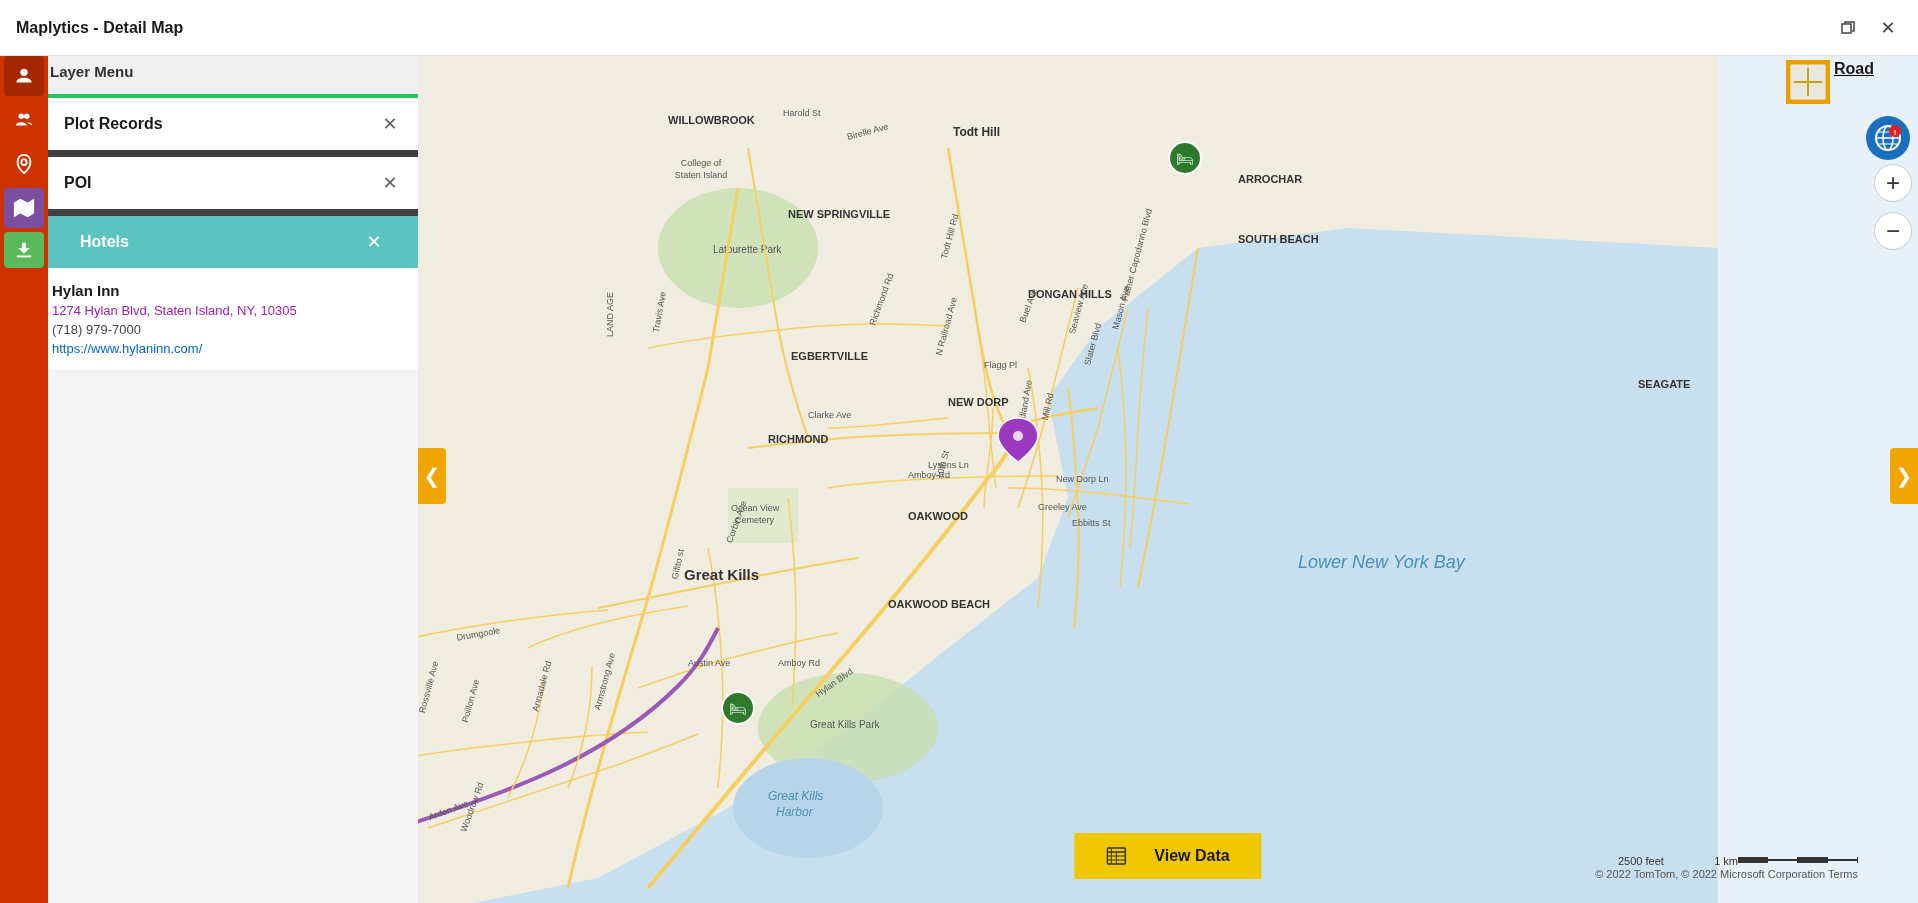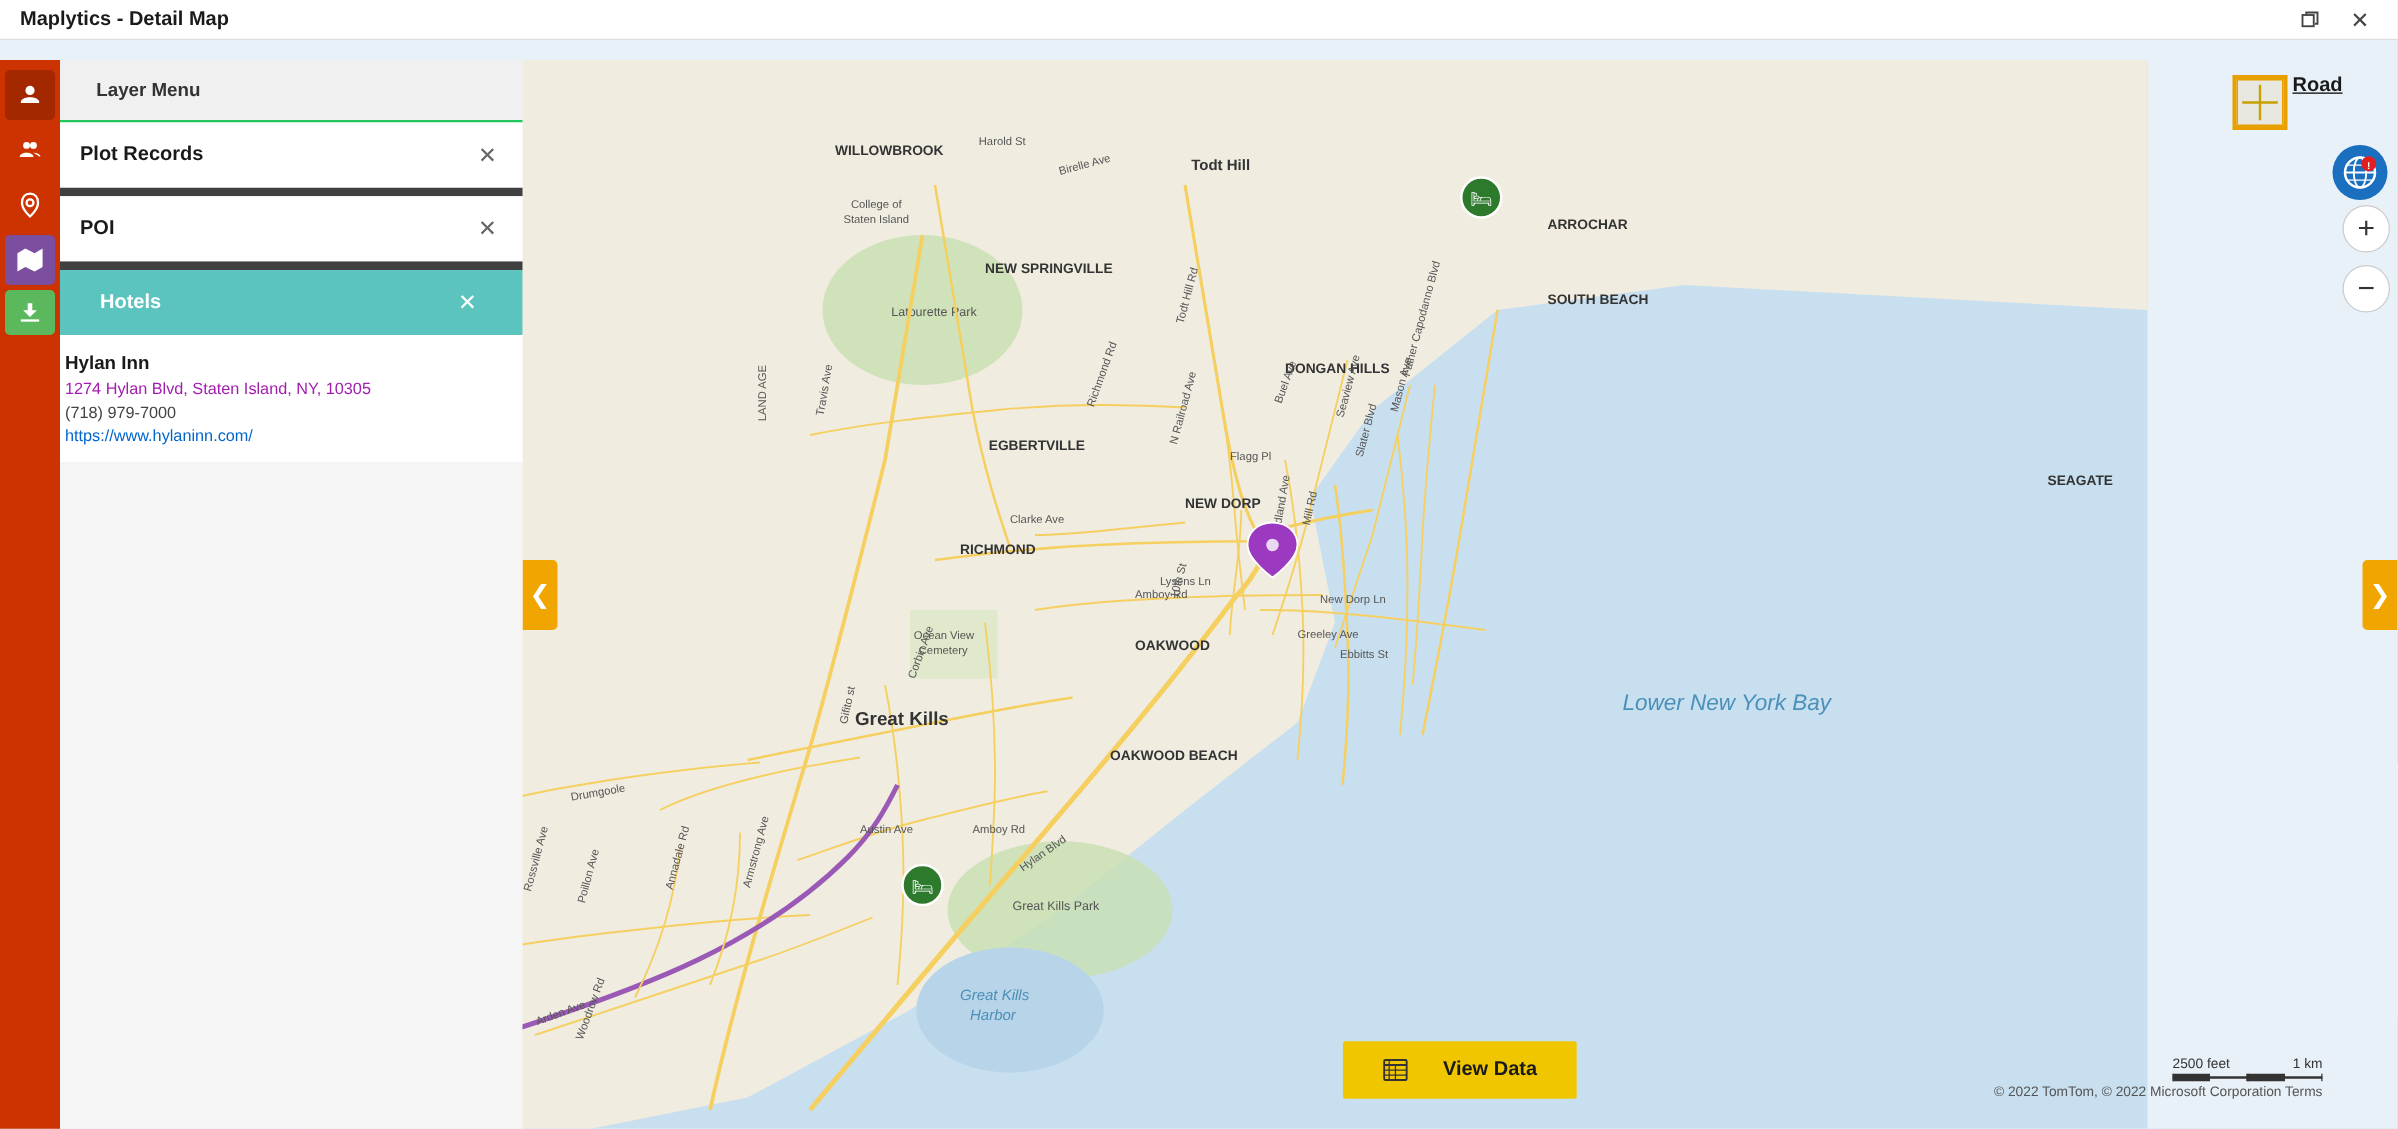--- a/index.html
+++ b/index.html
@@ -1,20 +1,20 @@
 <!DOCTYPE html>
 <html><head>
   <meta charset="utf-8">
   <style>
     * { margin: 0; padding: 0; box-sizing: border-box; }
     body { width: 1918px; height: 903px; overflow: hidden; font-family: 'Segoe UI', Arial, sans-serif; background: #e8f0f8; position: relative; }
 
     
     .titlebar {
-      position: absolute; top: 0; left: 0; right: 0; height: 32px;
+      position: absolute; top: 0; left: 0; right: 0; height: 56px;
       background: #fff; border-bottom: 1px solid #ddd;
       display: flex; align-items: center; justify-content: space-between;
       padding: 0 16px; z-index: 100;
     }
     .titlebar-title { font-size: 16px; font-weight: 600; color: #1a1a1a; }
     .titlebar-controls { display: flex; gap: 12px; }
     .titlebar-btn { width: 28px; height: 28px; border: none; background: none; cursor: pointer; display: flex; align-items: center; justify-content: center; font-size: 18px; color: #444; }
 
     
     .sidebar-icons {
@@ -28,22 +28,22 @@
     }
     .sidebar-icon-btn.active { background: rgba(0,0,0,0.2); }
     .sidebar-icon-btn.green-bg { background: #5cb85c; width: 40px; height: 36px; border-radius: 4px; }
 
     
     .panel {
       position: absolute; top: 48px; left: 48px; width: 370px; height: calc(100% - 48px);
       background: #f5f5f5; z-index: 40; display: flex; flex-direction: column;
     }
     .panel-layer-menu {
-      height: 50px; background: #f0f0f0; display: flex; align-items: center; padding: 0 29px;
-      border-bottom: 2px solid #22c55e; font-size: 15px; font-weight: 600; color: #333;
+      height: 50px; background: #f0f0f0; display: flex; align-items: center; padding: 0 2px;
+      border-bottom: 4px solid #22c55e; font-size: 15px; font-weight: 600; color: #333;
     }
     .panel-section {
       background: #fff; border-bottom: 7px solid #404040;
     }
     .panel-section-header {
       display: flex; align-items: center; justify-content: space-between;
       padding: 14px 16px; background: #fff;
     }
     .panel-section-title { font-size: 16px; font-weight: 600; color: #1a1a1a; }
     .panel-section-close { width: 24px; height: 24px; border: none; background: none; cursor: pointer; font-size: 18px; color: #666; display: flex; align-items: center; justify-content: center; }
@@ -121,21 +121,21 @@
     .view-data-btn {
       position: absolute; bottom: 24px; left: 50%; transform: translateX(-50%);
       background: #f0c600; border: none; padding: 14px 32px; font-size: 16px; font-weight: 600;
       cursor: pointer; display: flex; align-items: center; gap: 28px; z-index: 45;
       border-radius: 2px; color: #1a1a1a;
     }
 
     
     .scale-bar {
       position: absolute; bottom: 36px; right: 60px; z-index: 45;
-      display: flex; flex-direction: column; align-items: flex-start;
+      display: flex; flex-direction: row; align-items: flex-start;
     }
     .scale-labels { display: flex; justify-content: space-between; font-size: 11px; color: #333; width: 120px; }
 
     
     .copyright {
       position: absolute; bottom: 23px; right: 60px; font-size: 11px; color: #555; z-index: 45;
     }
 
     
     .bing-logo {

